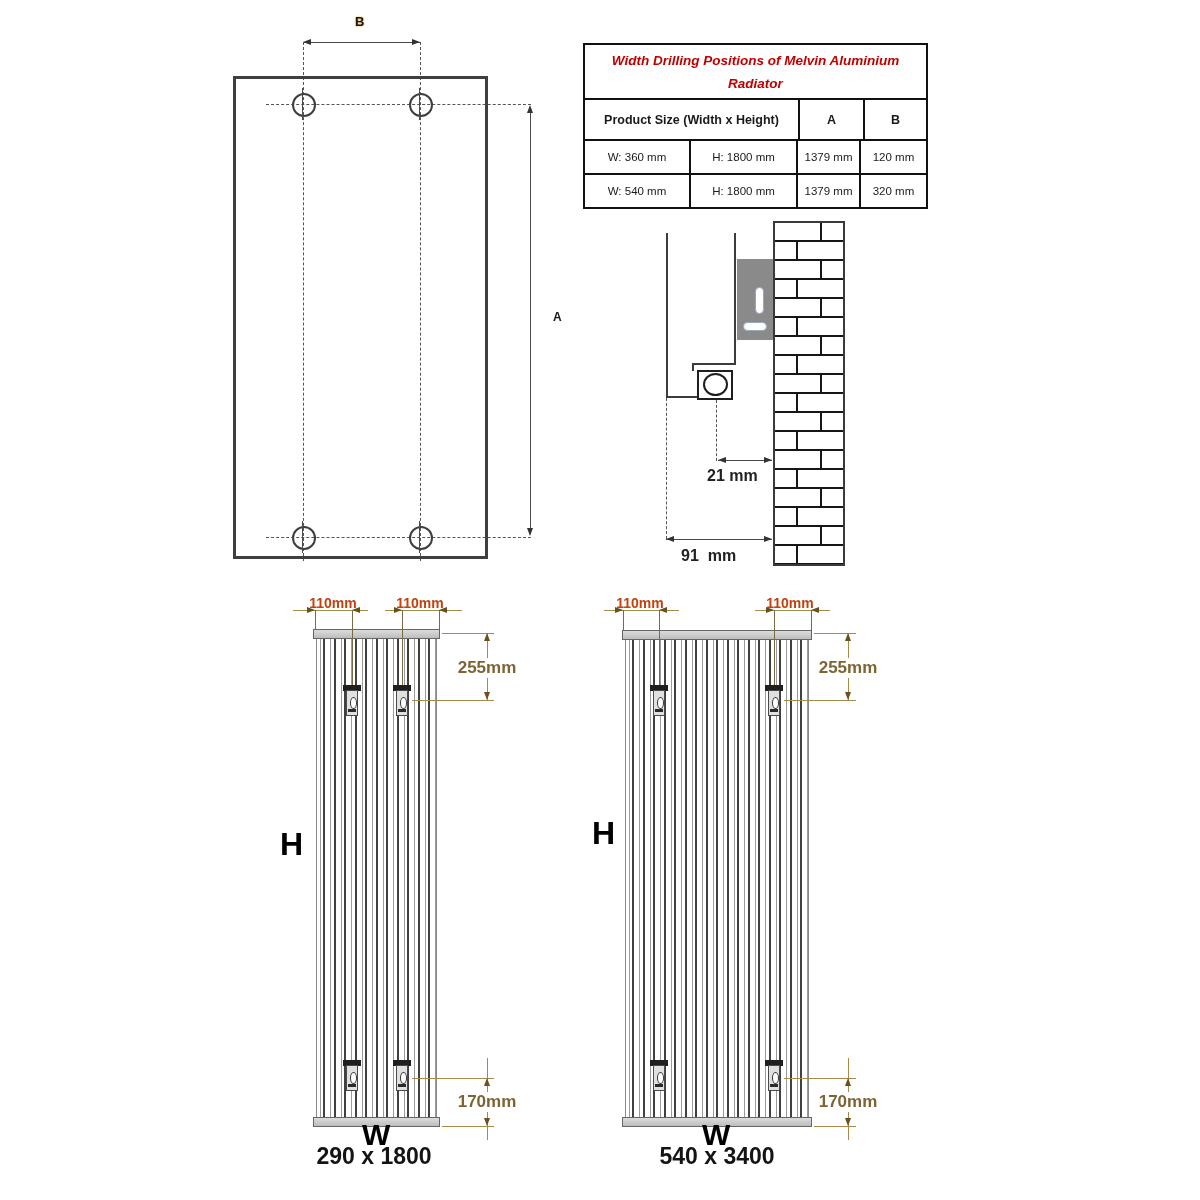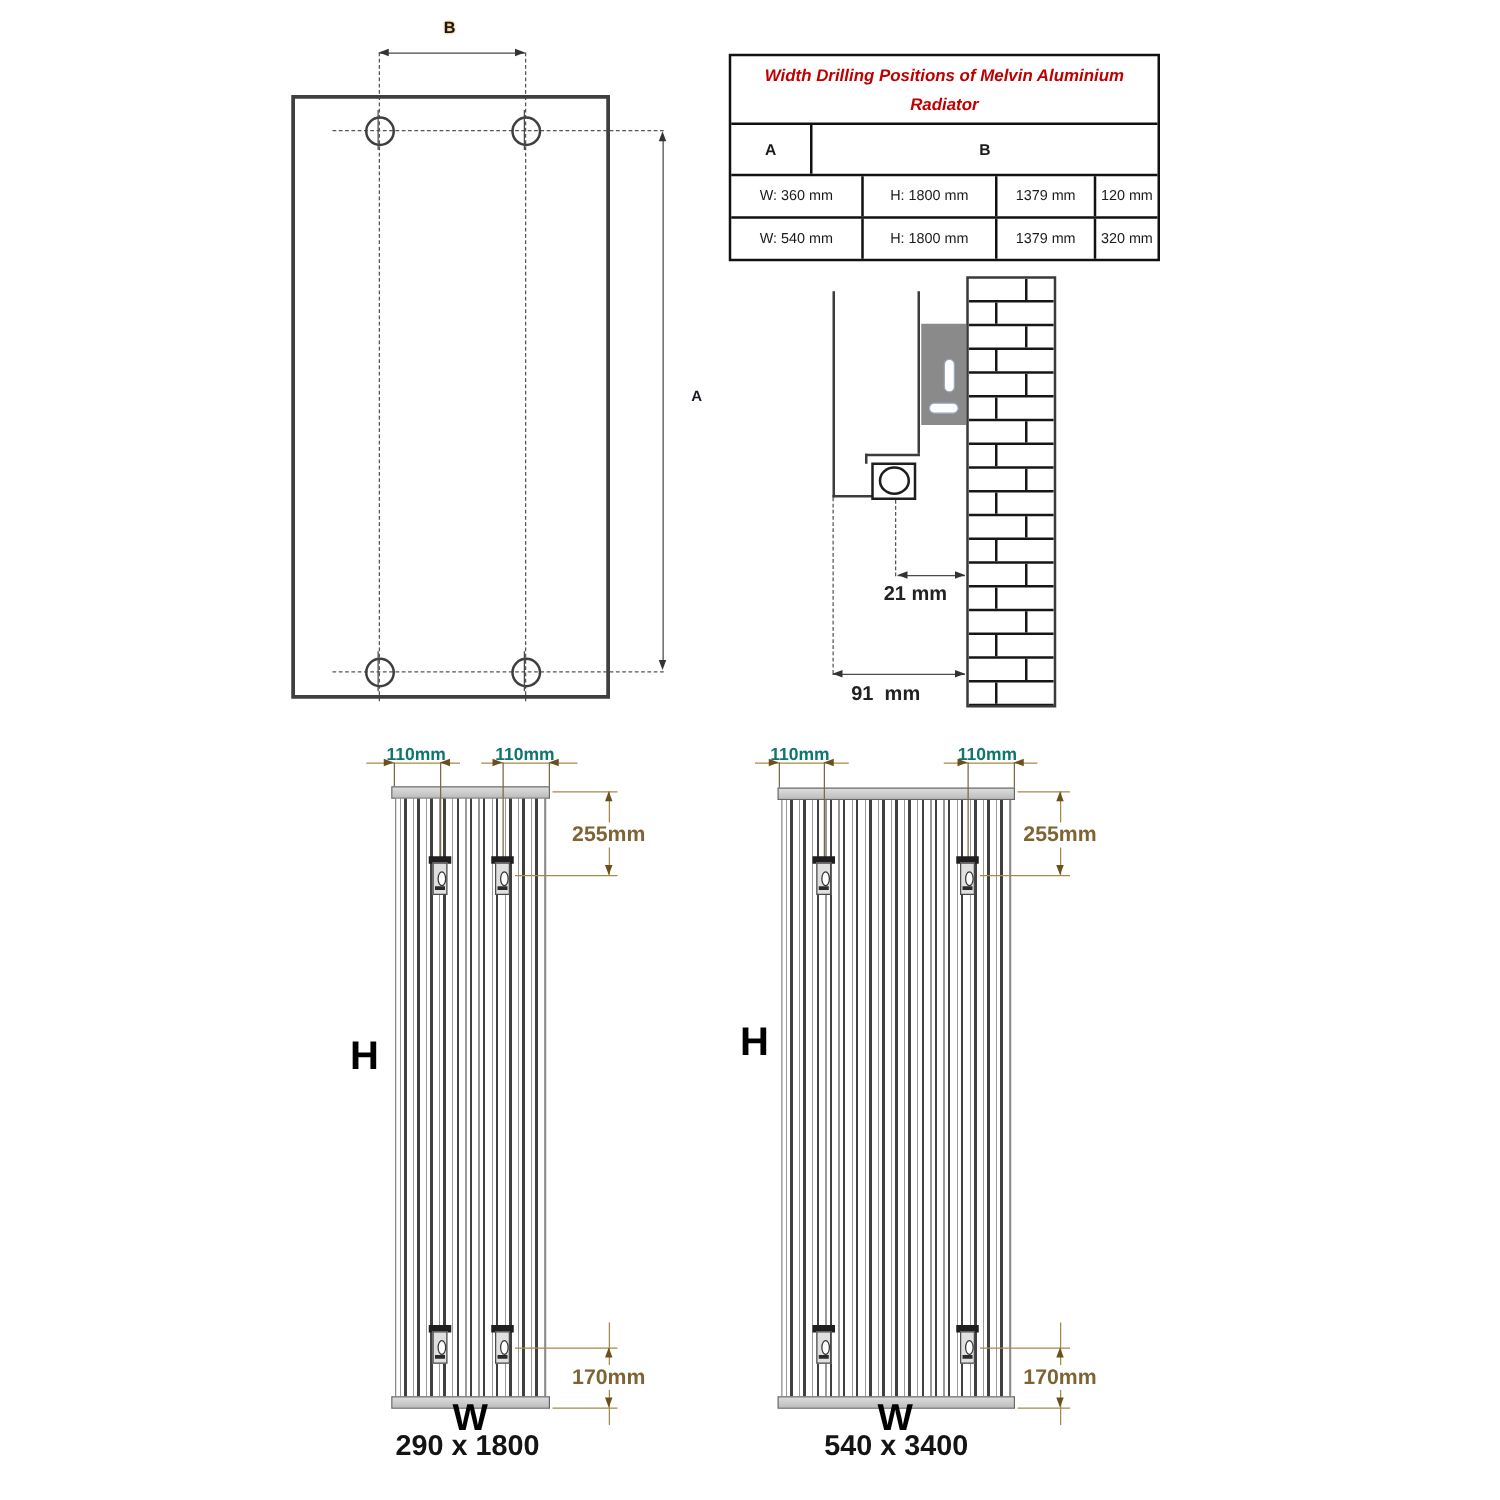--- a/index.html
+++ b/index.html
@@ -31,41 +31,41 @@
   #spec-table .ttl{height:53px;display:flex;align-items:center;justify-content:center;text-align:center;
      font-weight:bold;font-style:italic;font-size:13.5px;line-height:1.65;padding:2px 10px 0 10px;box-sizing:border-box;}
   #spec-table .hrow{display:flex;border-top:2px solid #111;height:39px;}
   #spec-table .hrow .c1{width:213px;border-right:2px solid #111;display:flex;align-items:center;justify-content:center;font-weight:bold;font-size:12.5px;}
   #spec-table .hrow .c2{width:63px;border-right:2px solid #111;display:flex;align-items:center;justify-content:center;font-weight:bold;font-size:12.5px;}
   #spec-table .hrow .c3{flex:1;display:flex;align-items:center;justify-content:center;font-weight:bold;font-size:12.5px;}
   #spec-table .drow{display:flex;border-top:2px solid #111;height:32px;font-size:11.5px;}
   #spec-table .drow div{display:flex;align-items:center;justify-content:center;box-sizing:border-box;}
   #spec-table .drow .d1{width:106px;border-right:2px solid #111;}
   #spec-table .drow .d2{width:107px;border-right:2px solid #111;}
-  #spec-table .drow .d3{width:79px;border-right:2px solid #111;}
+  #spec-table .drow .d3{width:63px;border-right:2px solid #111;}
   #spec-table .drow .d4{flex:1;}
   
   #brick-wall{position:absolute;left:773px;top:221px;width:72px;height:345px;border:2px solid #3a3a3a;
      box-sizing:border-box;background:#fff;overflow:hidden;}
   .brick-row{position:relative;height:17px;border-bottom:2px solid #161616;}
   .brick-joint{position:absolute;top:0;bottom:0;width:2px;background:#161616;}
   .svlabel{position:absolute;font-size:16px;font-weight:600;color:#222;white-space:pre;}
   
   .rad-cap{position:absolute;height:10px;background:linear-gradient(#dcdcdc,#bdbdbd);border:1px solid #666;box-sizing:border-box;}
   .rad-body{position:absolute;border-left:1px solid #8a8a8a;border-right:1px solid #8a8a8a;box-sizing:border-box;
      background:repeating-linear-gradient(to right,
         #ffffff 0px,#ffffff 2.8px,#9a9a9a 2.8px,#9a9a9a 3.8px,
         #ffffff 3.8px,#ffffff 6.3px,#404040 6.3px,#404040 8.3px,
         #ffffff 8.3px,#ffffff 10.5px);}
   .rv-bracket{position:absolute;width:18px;height:32px;}
   .rvb-top{position:absolute;left:0;top:0;width:18px;height:6px;background:#1f1f1f;}
   .rvb-plate{position:absolute;left:3px;top:5px;width:12px;height:26px;background:#e0e0e0;border:1px solid #4a4a4a;box-sizing:border-box;}
   .rvb-oval{position:absolute;left:3px;top:6px;width:5px;height:10px;background:#fff;border:1px solid #333;border-radius:50%;}
   .rvb-slot{position:absolute;left:1px;bottom:3px;width:8px;height:3px;background:#2a2a2a;}
-  .dim-o{position:absolute;font-size:14px;font-weight:bold;color:#0f766e;width:56px;text-align:center;}
+  .dim-o{position:absolute;font-size:14px;font-weight:bold;color:#c2410c;width:56px;text-align:center;}
   .dim-b2{position:absolute;font-size:17px;font-weight:bold;color:#7e6333;width:64px;text-align:center;background:#fff;}
   .bline-h{position:absolute;height:1px;background:#a58a4a;}
   .bline-v{position:absolute;width:1px;background:#a58a4a;}
   .tickline{position:absolute;width:1px;background:#7a6a45;}
   .big-letter{position:absolute;font-weight:bold;color:#000;font-size:32px;}
   .cap-label{position:absolute;font-weight:bold;color:#141414;font-size:23px;width:160px;text-align:center;}
 </style>
 </head>
 <body>
 
@@ -96,20 +96,21 @@
 
     <div class="vl1" style="left:530px;top:110px;height:423px;"></div>
     <div class="tri tu" style="left:527px;top:105px;"></div>
     <div class="tri td" style="left:527px;top:528px;"></div>
     <div class="dimletter" style="left:553px;top:310px;font-size:12px;">A</div>
   </div>
 
   <div id="spec-table">
     <div class="ttl" style="color:#c00000;">Width Drilling Positions of Melvin Aluminium Radiator</div>
     <div class="hrow">
+      <div class="c1">Product Size (Width x Height)</div>
       <div class="c2">A</div>
       <div class="c3">B</div>
     </div>
     <div class="drow">
       <div class="d1">W: 360 mm</div>
       <div class="d2">H: 1800 mm</div>
       <div class="d3">1379 mm</div>
       <div class="d4">120 mm</div>
     </div>
     <div class="drow">

